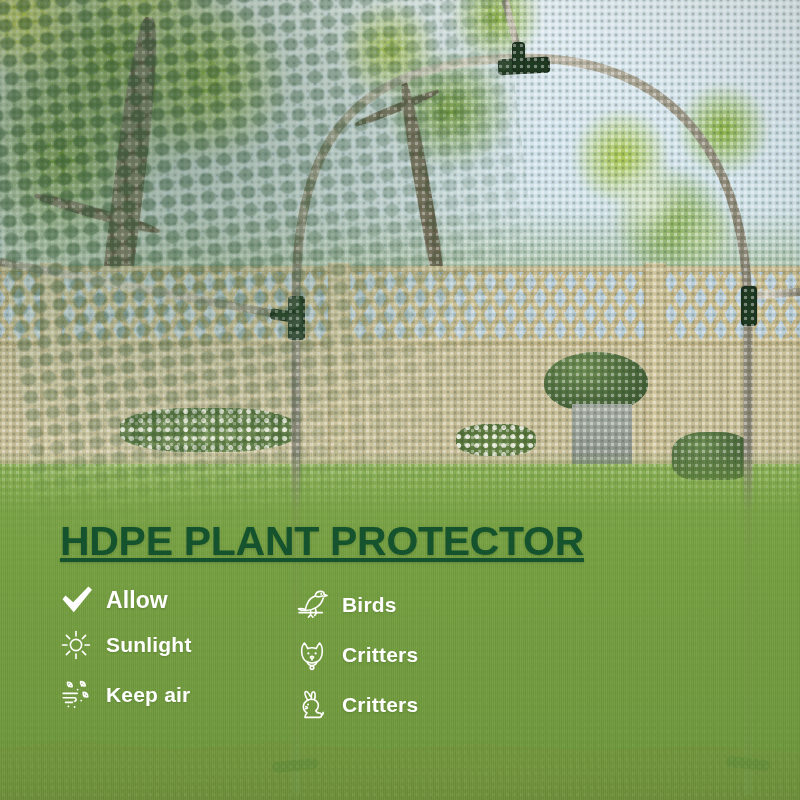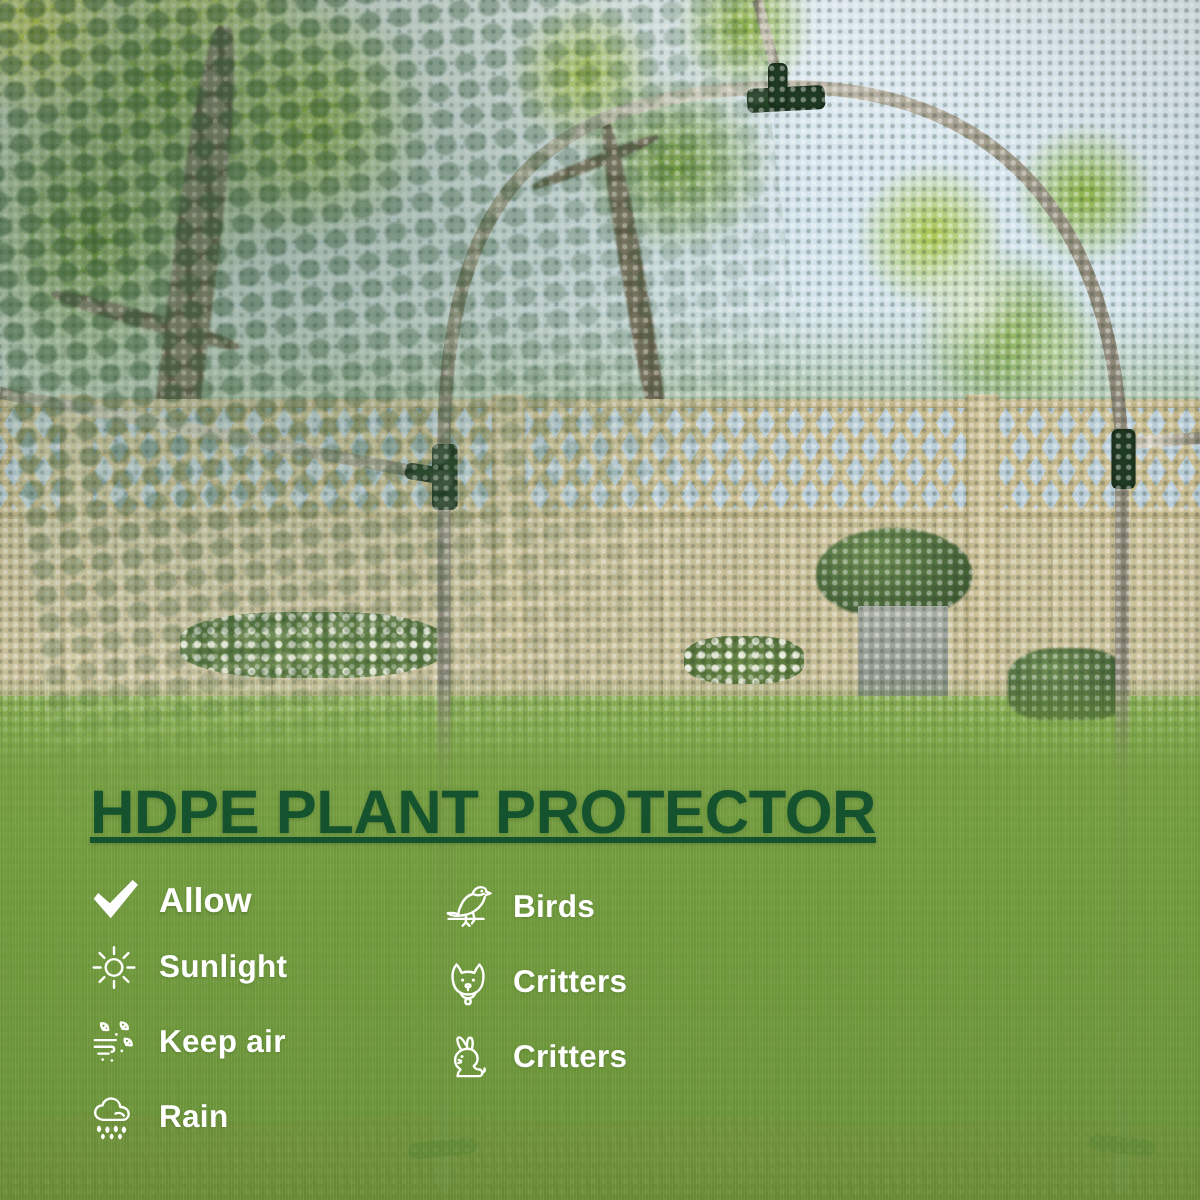--- a/index.html
+++ b/index.html
@@ -358,38 +358,20 @@
               <path d="M5.6,23.4 L12.4,23.4"></path>
               <circle cx="17.6" cy="10.6" r=".9" class="fillw"></circle>
               <circle cx="21.2" cy="21.6" r=".9" class="fillw"></circle>
               <circle cx="8.4" cy="27.4" r=".9" class="fillw"></circle>
               <circle cx="14.6" cy="28" r=".9" class="fillw"></circle>
             </svg>
           </span>
           <span class="rtext">Keep air</span>
         </div>
 
-        <div class="row">
-          <span class="glyph">
-            <svg class="ic" width="32" height="32" viewBox="0 0 32 32">
-              <path d="M9,17.6 C5.6,17.6 3.4,15.4 3.4,12.6 C3.4,9.9 5.6,7.8 8.3,7.9
-                       C9.1,4.9 11.8,3 14.9,3.4 C17.9,3.8 20,6.2 20.2,9
-                       C23.4,8.8 25.8,11 25.8,13.6 C25.8,16 23.9,17.6 21.2,17.6 Z"></path>
-              <path d="M17,13.4 C19,12.4 21.6,13 22.6,14.8"></path>
-              <path d="M6,22.2 C6.9,23 6.9,24.2 6,25 C5.1,24.2 5.1,23 6,22.2 Z"></path>
-              <path d="M11.6,22.8 C12.5,23.6 12.5,24.8 11.6,25.6 C10.7,24.8 10.7,23.6 11.6,22.8 Z"></path>
-              <path d="M17.2,22.2 C18.1,23 18.1,24.2 17.2,25 C16.3,24.2 16.3,23 17.2,22.2 Z"></path>
-              <path d="M22.6,22.8 C23.5,23.6 23.5,24.8 22.6,25.6 C21.7,24.8 21.7,23.6 22.6,22.8 Z"></path>
-              <path d="M8.6,27.6 C9.3,28.2 9.3,29.1 8.6,29.7 C7.9,29.1 7.9,28.2 8.6,27.6 Z"></path>
-              <path d="M14.4,27.6 C15.1,28.2 15.1,29.1 14.4,29.7 C13.7,29.1 13.7,28.2 14.4,27.6 Z"></path>
-              <path d="M20,27.6 C20.7,28.2 20.7,29.1 20,29.7 C19.3,29.1 19.3,28.2 20,27.6 Z"></path>
-            </svg>
-          </span>
-          <span class="rtext">Rain</span>
-        </div>
       </div>
 
       <div class="col col-avoid">
 
 
         <div class="row">
           <span class="glyph">
             <svg class="ic" width="32" height="32" viewBox="0 0 32 32">
               <path d="M28.2,5.4 C28.2,3.6 26.6,2.4 24.6,2.4 C21.8,2.4 19.6,4.4 19.2,7
                        C16.6,7.8 14,9.6 12.4,12.4 C10.6,15.4 9.6,18.6 9.2,21.4

